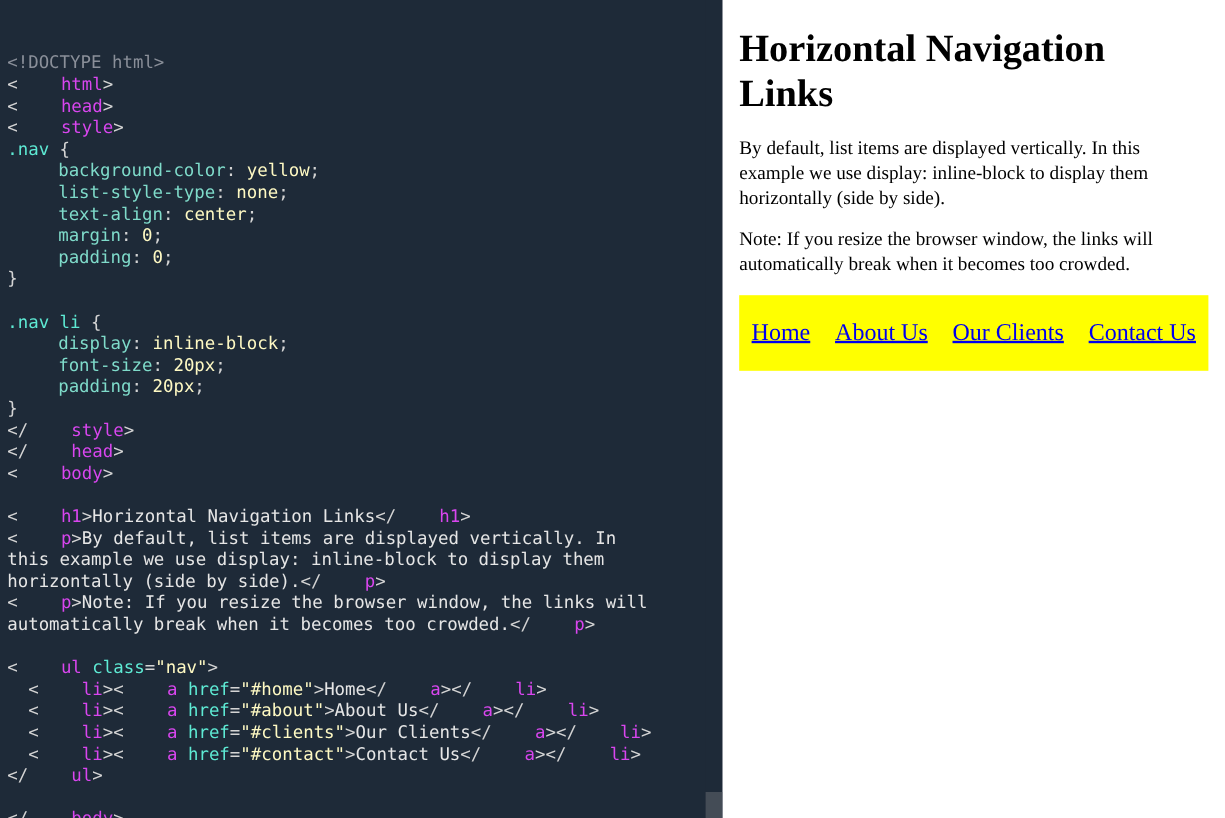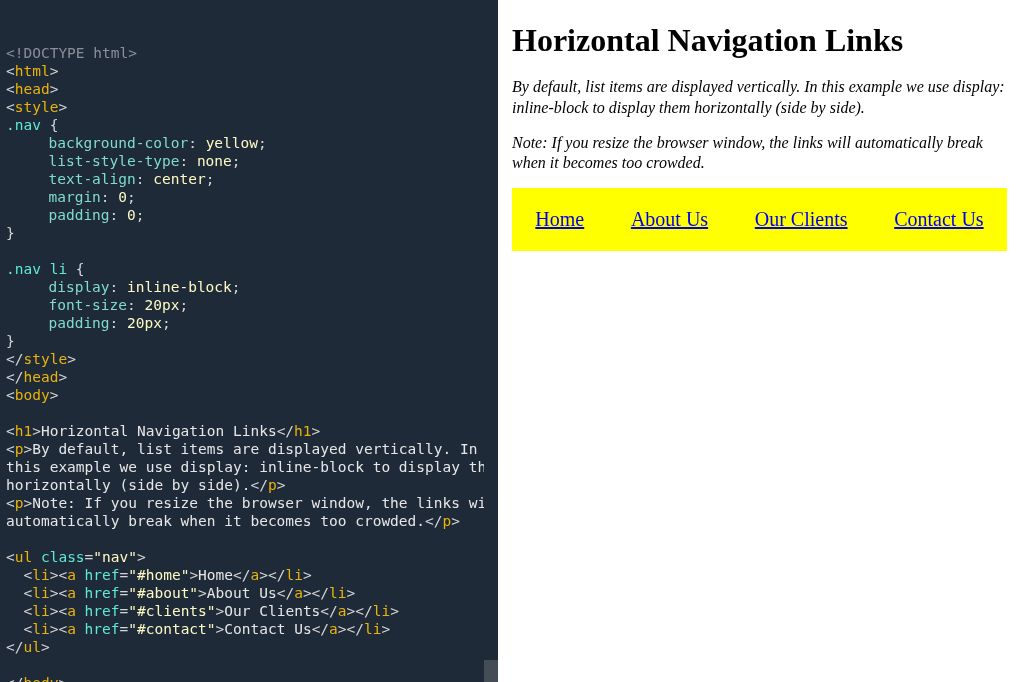--- a/index.html
+++ b/index.html
@@ -6,21 +6,21 @@
 body {
   margin: 0;
   padding: 0;
   font-family: 'Consolas', 'Monaco', monospace;
   display: flex;
   width: 1021px;
   height: 682px;
   overflow: hidden;
 }
 .editor-pane {
-  width: 498px;
+  width: 602px;
   background: #1e2a38;
   color: #d4d4d4;
   padding: 8px 6px;
   font-size: 14.5px;
   line-height: 18px;
   white-space: pre;
   overflow: hidden;
   position: relative;
 }
 .scrollbar-track {
@@ -49,21 +49,20 @@
 }
 .preview-pane h1 {
   font-size: 32px;
   margin: 14px 0 18px 0;
   font-weight: bold;
 }
 .preview-pane p {
   font-size: 16px;
   margin: 14px 0;
   line-height: 1.3;
-  font-style: italic;
 }
 .nav {
   background-color: yellow;
   list-style-type: none;
   text-align: center;
   margin: 0;
   padding: 0;
   display: flex;
   justify-content: space-around;
 }
@@ -72,21 +71,21 @@
   font-size: 20px;
   padding: 20px 0;
 }
 .nav a {
   color: #0000EE;
   text-decoration: underline;
 }
 
 
 .c-gray { color: #8a8f99; }
-.c-red  { color: #eab308; }
+.c-red  { color: #d946ef; margin-left: 36px; }
 .c-green{ color: #5eead4; }
 .c-cyan { color: #7fdbca; margin-left: 25px; }
 .c-yellow{ color: #fef9c3; }
 .c-white{ color: #e6e6e6; }
 .c-punc { color: #d4d4d4; }
 </style>
 </head>
 <body>
 
 <div class="editor-pane">

